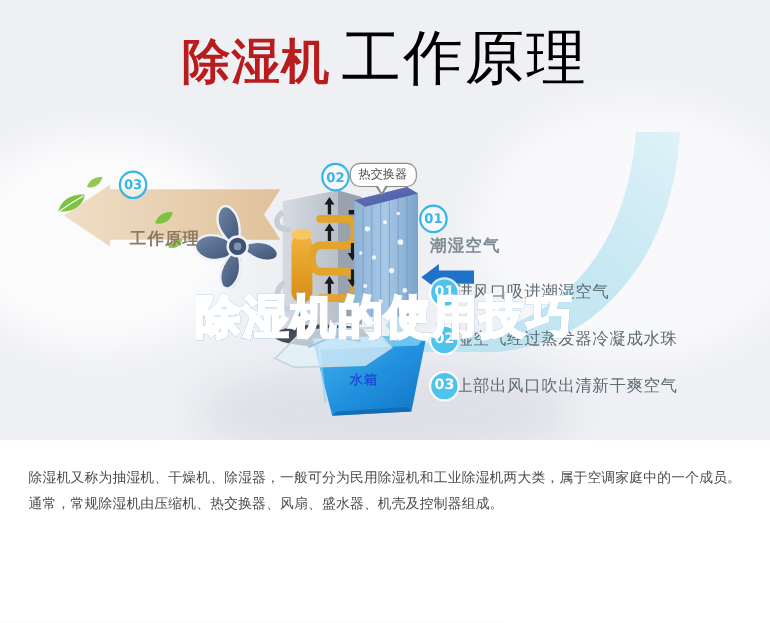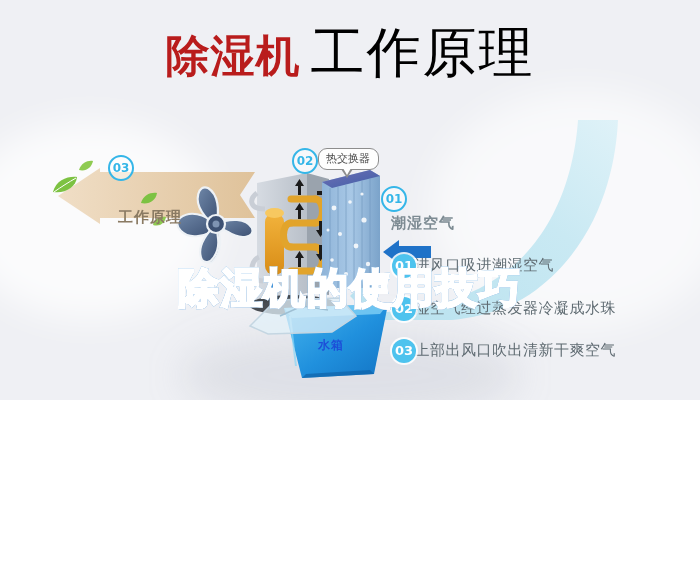--- a/index.html
+++ b/index.html
@@ -354,15 +354,16 @@
       <span class="step-text">从上部出风口吹出清新干爽空气</span>
     </div>
 
     <div id="overlay-title">
       <span class="inner">除湿机的使用技巧</span>
     </div>
 
   </div>
 
   <div id="body-text">
+    <p class="para">除湿机又称为抽湿机、干燥机、除湿器，一般可分为民用除湿机和工业除湿机两大类，属于空调家庭中的一个成员。通常，常规除湿机由压缩机、热交换器、风扇、盛水器、机壳及控制器组成。</p>
   </div>
 
 </div>
 
 </body></html>

